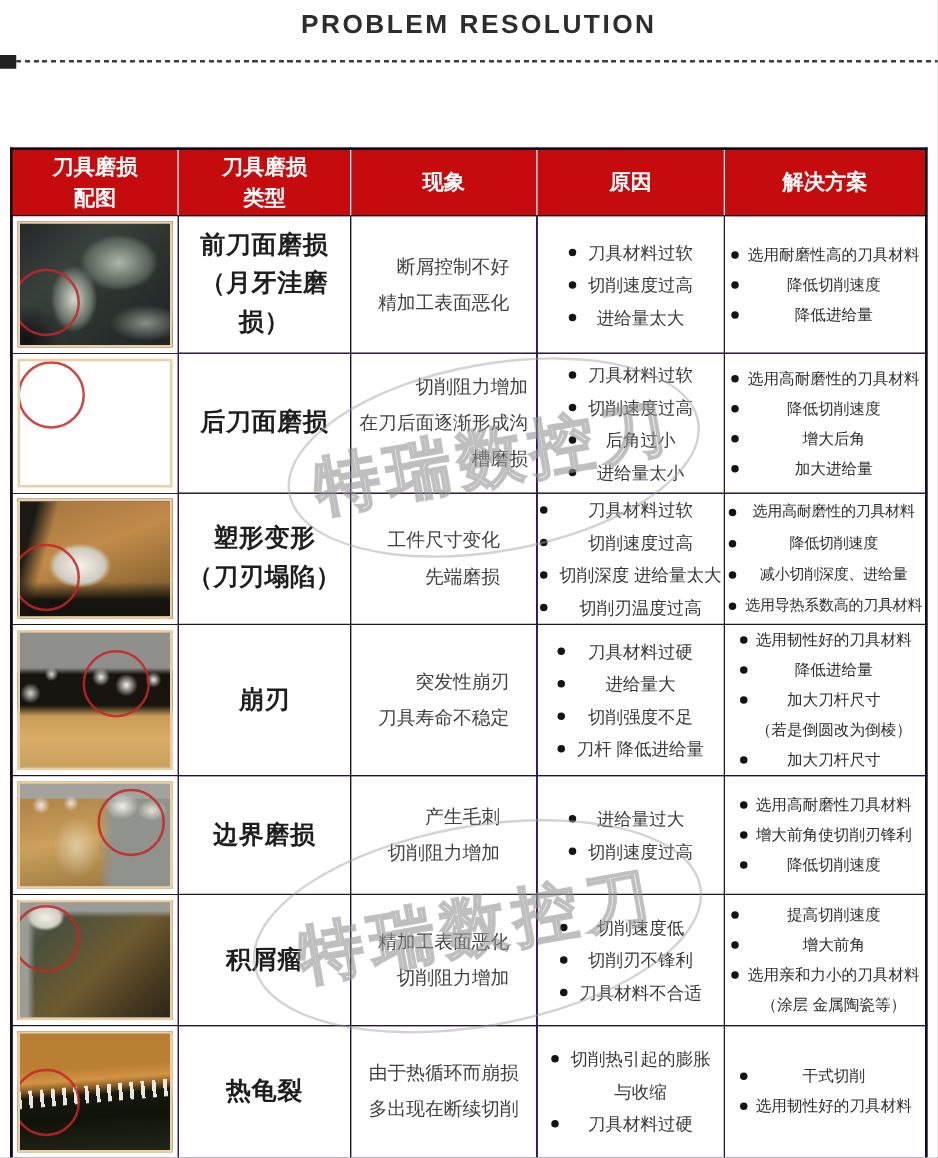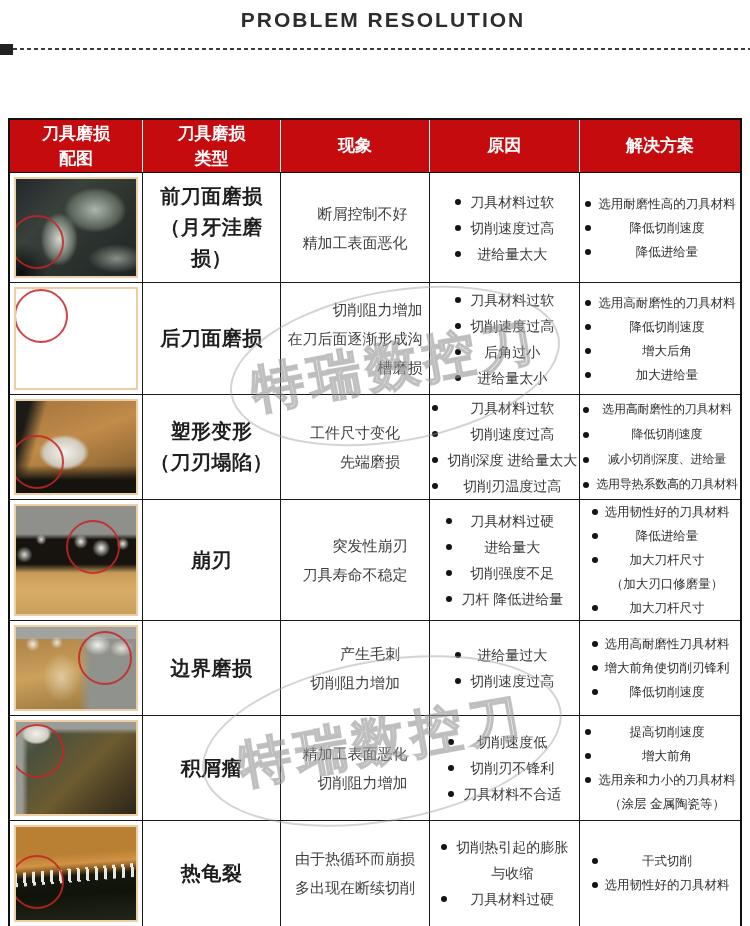--- a/index.html
+++ b/index.html
@@ -280,21 +280,21 @@
             <li class="b">进给量大</li>
             <li class="b">切削强度不足</li>
             <li class="b">刀杆 降低进给量</li>
           </ul>
         </td>
         <td class="sol">
           <ul>
             <li class="b">选用韧性好的刀具材料</li>
             <li class="b">降低进给量</li>
             <li class="b">加大刀杆尺寸</li>
-            <li class="nb">（加大刃口修磨量）</li>
+            <li class="nb">（若是倒圆改为倒棱）</li>
             <li class="b">加大刀杆尺寸</li>
           </ul>
         </td>
       </tr>
 
       <tr>
         <td class="imgc">
           <div class="photo p5">
             <div class="mark" style="left:62px;top:4px;"></div>
           </div>

